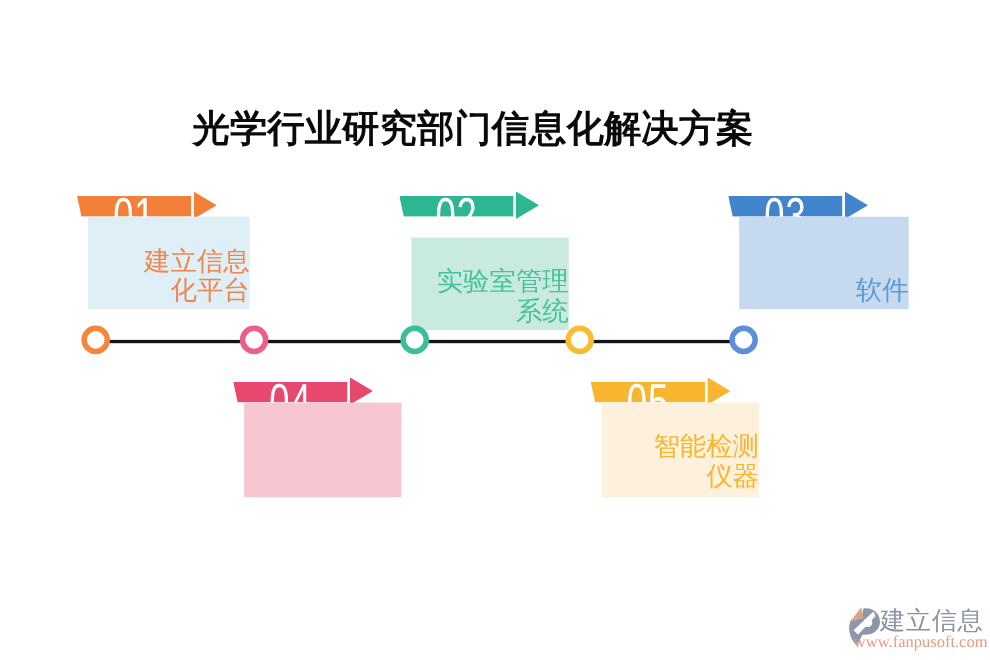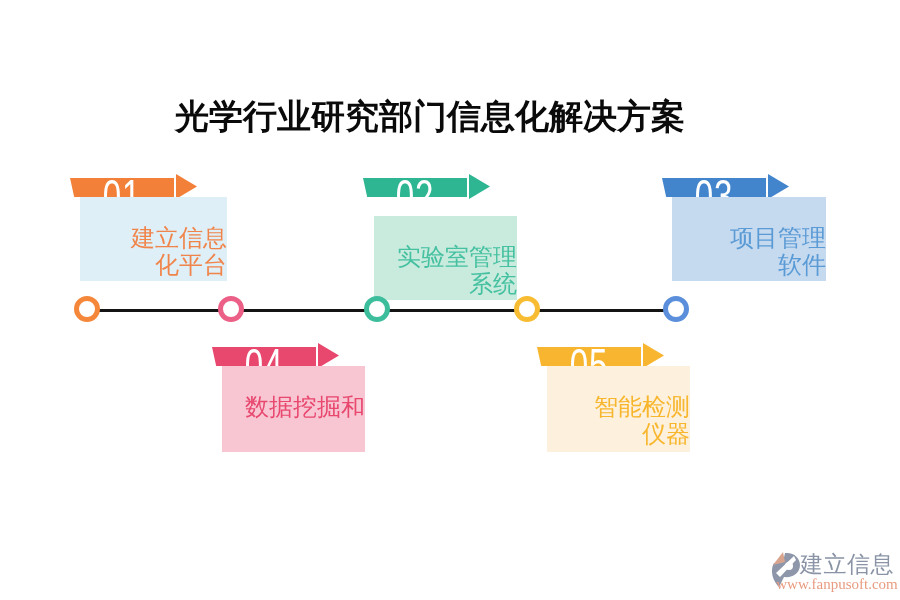--- a/index.html
+++ b/index.html
@@ -99,28 +99,28 @@
     <div class="band"></div>
     <div class="tip"></div>
     <div class="num">02</div>
     <div class="card"><span>实验室管理</span><br><span>系统</span></div>
   </div>
 
   <div class="item i2" style="--accent: #4385CC; --box: #C5D9EF; --text: #5B9BD5;">
     <div class="band"></div>
     <div class="tip"></div>
     <div class="num">03</div>
-    <div class="card"><span>项目管理</span><br><span>软件</span></div>
+    <div class="card"><br><span>软件</span></div>
   </div>
 
   <div class="item i3" style="--accent: #E8476E; --box: #F8C6D3; --text: #E8476E;">
     <div class="band"></div>
     <div class="tip"></div>
     <div class="num">04</div>
-    <div class="card"><span>数据挖掘和</span><br></div>
+    <div class="card"><br></div>
   </div>
 
   <div class="item i4" style="--accent: #F8B52F; --box: #FDF0DC; --text: #F8B62D;">
     <div class="band"></div>
     <div class="tip"></div>
     <div class="num">05</div>
     <div class="card"><span>智能检测</span><br><span>仪器</span></div>
   </div>
 
   <div class="tl-line" style="background: rgb(20, 20, 20);"></div>

